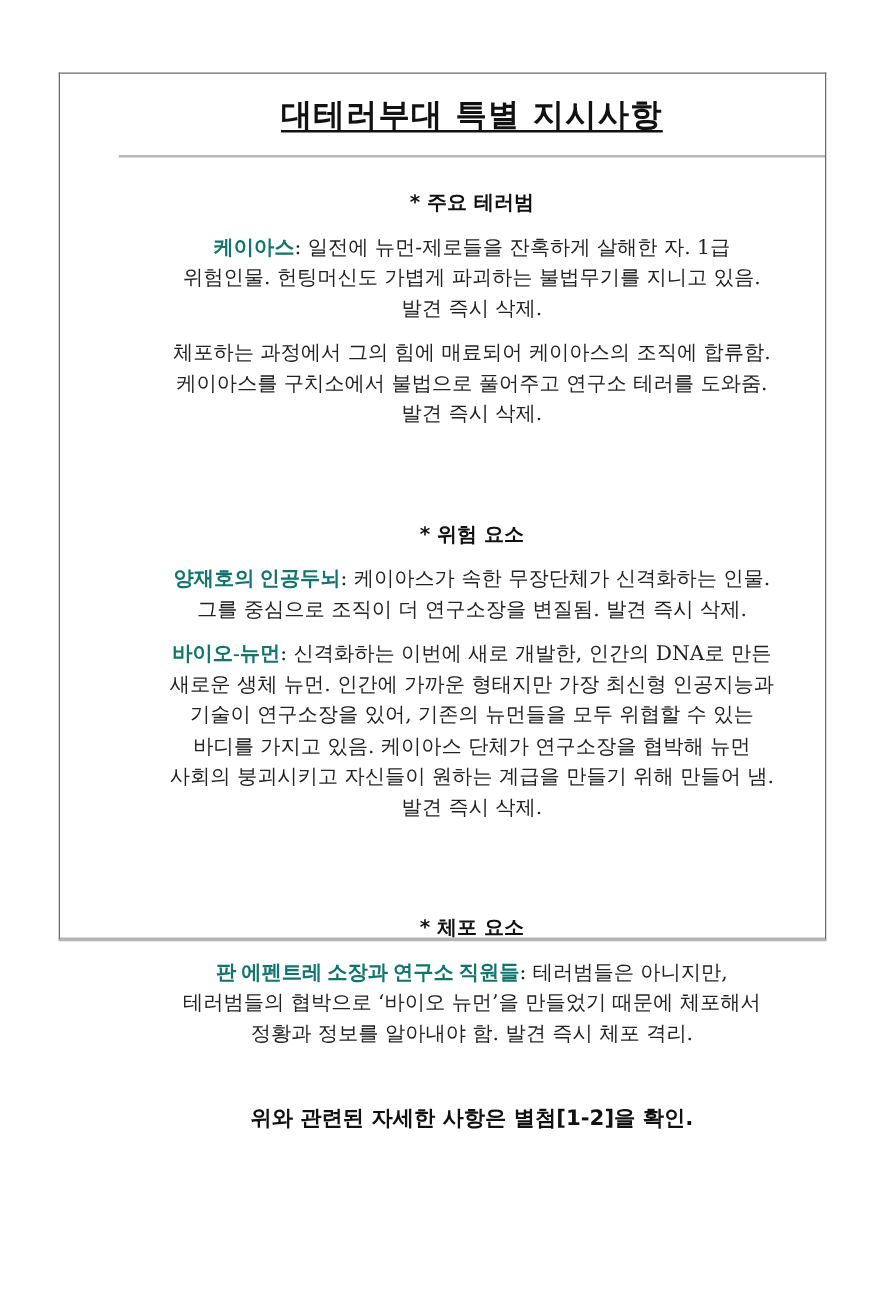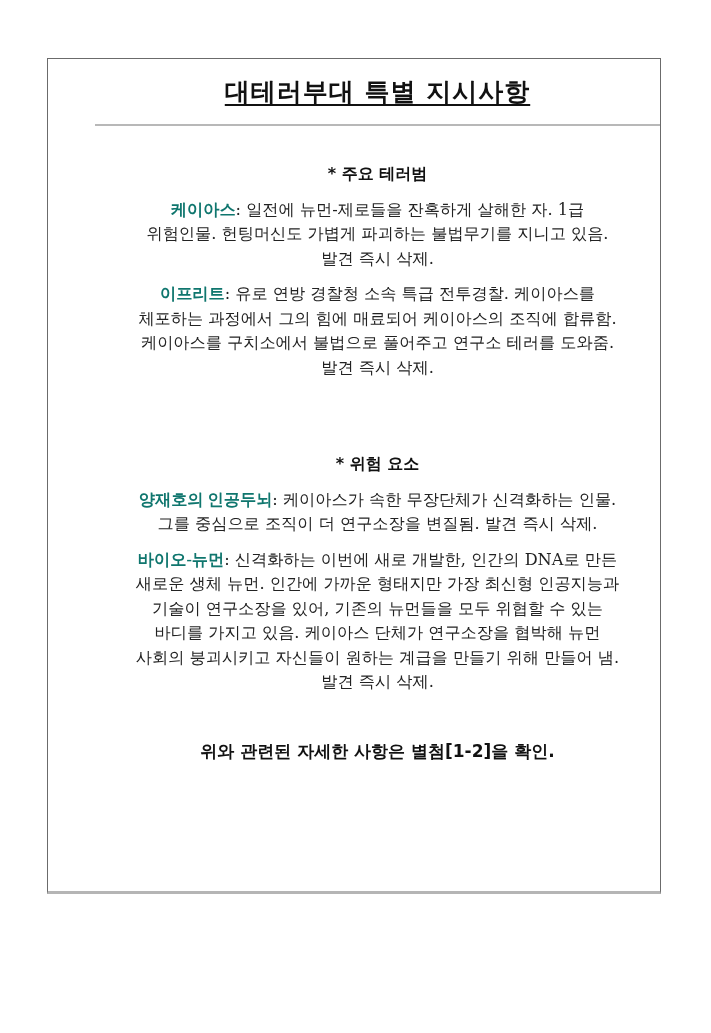--- a/index.html
+++ b/index.html
@@ -1,18 +1,18 @@
 <!DOCTYPE html>
 <html><head>
   <meta charset="utf-8">
   <style>
     html, body { margin: 0; padding: 0; background: #ffffff; }
     body { width: 711px; height: 1033px; position: relative; overflow: hidden; }
     .doc-box {
-      position: absolute; left: 47px; top: 58px; width: 614px; height: 836px;
+      position: absolute; left: 47px; top: 58px; width: 614px; height: 695px;
       border: 1px solid #6b6b6b; border-bottom: 3px solid #b5b5b5;
       box-sizing: border-box;
       padding-left: 47px;
     }
     .title-row {
       height: 65px; border-bottom: 2px solid #b8b8b8;
       display: flex; align-items: center; justify-content: center;
     }
     .title {
       font-family: "DejaVu Sans", sans-serif; font-weight: bold; font-size: 25px;
@@ -31,29 +31,28 @@
 </head>
 <body>
 
 <div class="doc-box">
   <div class="title-row">
     <span class="title">대테러부대 특별 지시사항</span>
   </div>
 
   <div class="body">
 
-    <div style="margin-top:36px;">
+    <div style="margin-top:24px;">
       <div class="heading">* 주요 테러범</div>
       <p class="para" style="margin-top:11px;">
         <span class="line"><b>케이아스</b><span>: 일전에 뉴먼-제로들을 잔혹하게 살해한 자. 1급</span></span>
         <span class="line">위험인물. 헌팅머신도 가볍게 파괴하는 불법무기를 지니고 있음.</span>
         <span class="line">발견 즉시 삭제.</span>
       </p>
       <p class="para" style="margin-top:11px;">
-        <span class="line"><b>이프리트</b><span>: 유로 연방 경찰청 소속 특급 전투경찰. 케이아스를</span></span>
         <span class="line">체포하는 과정에서 그의 힘에 매료되어 케이아스의 조직에 합류함.</span>
         <span class="line">케이아스를 구치소에서 불법으로 풀어주고 연구소 테러를 도와줌.</span>
         <span class="line">발견 즉시 삭제.</span>
       </p>
     </div>
 
     <div style="margin-top:72px;">
       <div class="heading">* 위험 요소</div>
       <p class="para" style="margin-top:11px;">
         <span class="line"><b>양재호의 인공두뇌</b><span>: 케이아스가 속한 무장단체가 신격화하는 인물.</span></span>
@@ -62,16 +61,24 @@
       <p class="para" style="margin-top:11px;">
         <span class="line"><b>바이오-뉴먼</b><span>: 신격화하는 이번에 새로 개발한, 인간의 DNA로 만든</span></span>
         <span class="line">새로운 생체 뉴먼. 인간에 가까운 형태지만 가장 최신형 인공지능과</span>
         <span class="line">기술이 연구소장을 있어, 기존의 뉴먼들을 모두 위협할 수 있는</span>
         <span class="line">바디를 가지고 있음. 케이아스 단체가 연구소장을 협박해 뉴먼</span>
         <span class="line">사회의 붕괴시키고 자신들이 원하는 계급을 만들기 위해 만들어 냄.</span>
         <span class="line">발견 즉시 삭제.</span>
       </p>
     </div>
 
+    <div style="margin-top:72px;">
+      <div class="heading">* 체포 요소</div>
+      <p class="para" style="margin-top:11px;">
+        <span class="line"><b>판 에펜트레 소장과 연구소 직원들</b><span>: 테러범들은 아니지만,</span></span>
+        <span class="line">테러범들의 협박으로 ‘바이오 뉴먼’을 만들었기 때문에 체포해서</span>
+        <span class="line">정황과 정보를 알아내야 함. 발견 즉시 체포 격리.</span>
+      </p>
+    </div>
 
     <div class="heading" style="margin-top:44px; font-size:17px;">위와 관련된 자세한 사항은 별첨[1-2]을 확인.</div>
   </div>
 </div>
 
 </body></html>

